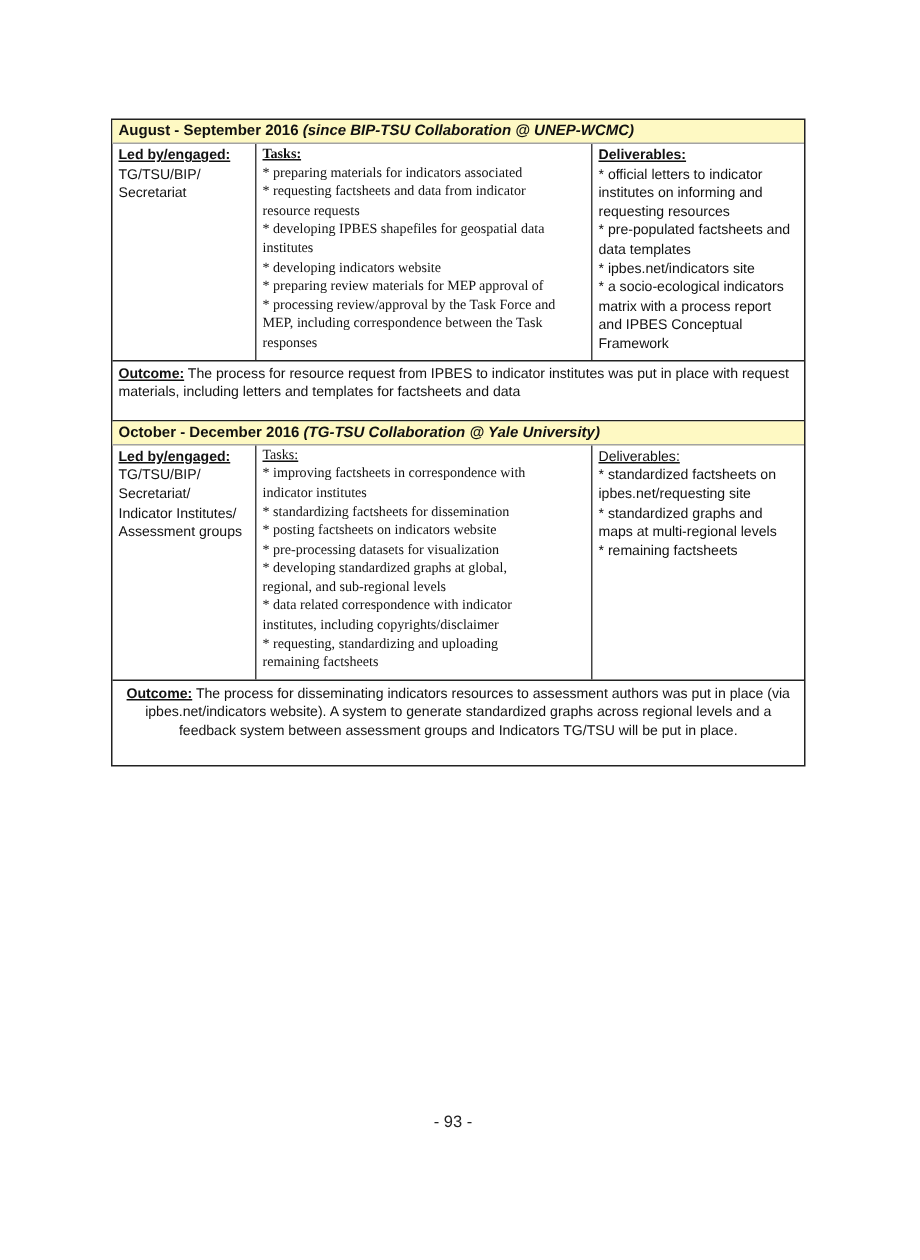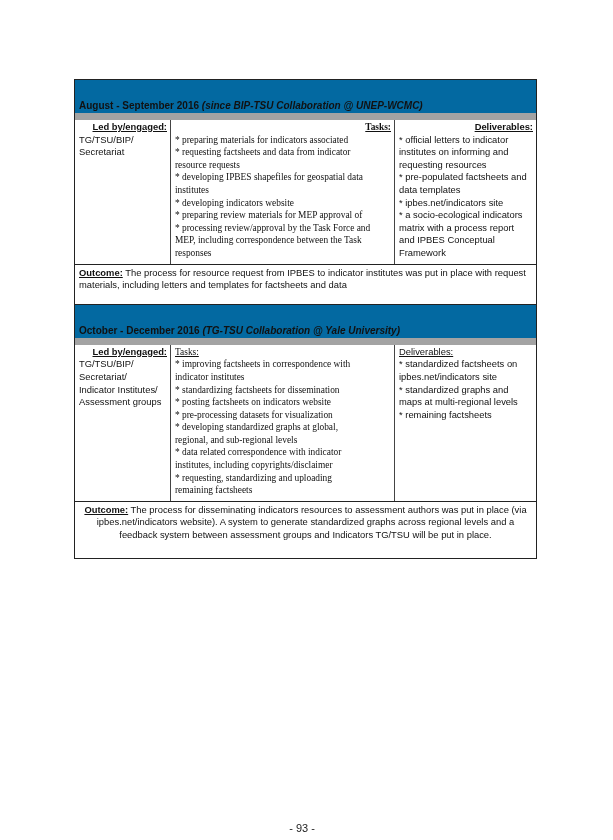--- a/index.html
+++ b/index.html
@@ -1,31 +1,31 @@
 <!DOCTYPE html>
 <html><head>
 <meta charset="utf-8">
 <style>
   html,body{margin:0;padding:0;background:#ffffff;}
   body{width:613px;height:840px;position:relative;overflow:hidden;font-family:"Liberation Sans",sans-serif;color:#111;}
   .tbl{position:absolute;left:74px;top:79px;width:463px;border:1px solid #222;box-sizing:border-box;font-size:9.4px;line-height:12.6px;}
-  .hdr{background:#0369a1;border-bottom:7px solid #a3a3a3;padding:19px 4px 1px 4px;font-weight:bold;font-size:10px;line-height:13px;}
+  .hdr{background:#fef9c3;border-bottom:1px solid #a3a3a3;padding:1px 4px 1px 4px;font-weight:bold;font-size:10px;line-height:13px;}
   .hdr .it{font-style:italic;}
   .body{display:flex;border-bottom:1px solid #222;}
   .col{padding:1px 3px 4px 4px;box-sizing:border-box;}
   .c1{width:96px;border-right:1px solid #444;}
   .c2{width:224px;border-right:1px solid #444;font-family:Liberation Serif, serif;}
   .c3{flex:1;}
   .lab{text-decoration:underline;}
-  .lab.b{font-weight:bold;text-align:right;}
+  .lab.b{font-weight:bold;}
   .out{padding:2px 4px 12px 4px;border-bottom:1px solid #222;}
   .out.last{border-bottom:none;padding-bottom:16px;text-align:center;}
   .out .k{font-weight:bold;text-decoration:underline;}
   .line{display:block;}
-  .pg{position:absolute;left:0;width:604px;top:822px;text-align:center;font-size:11px;color:#222;}
+  .pg{position:absolute;left:0;width:604px;top:742px;text-align:center;font-size:11px;color:#222;}
 </style>
 </head>
 <body>
 
 <div class="tbl">
 
   <div class="hdr">
     <span>August - September 2016</span>
     <span class="it">(since BIP-TSU Collaboration @ UNEP-WCMC)</span>
   </div>
@@ -88,21 +88,21 @@
       <span class="line">* developing standardized graphs at global,</span>
       <span class="line">regional, and sub-regional levels</span>
       <span class="line">* data related correspondence with indicator</span>
       <span class="line">institutes, including copyrights/disclaimer</span>
       <span class="line">* requesting, standardizing and uploading</span>
       <span class="line">remaining factsheets</span>
     </div>
     <div class="col c3">
       <span class="line lab">Deliverables:</span>
       <span class="line">* standardized factsheets on</span>
-      <span class="line">ipbes.net/indicators site</span>
+      <span class="line">ipbes.net/requesting site</span>
       <span class="line">* standardized graphs and</span>
       <span class="line">maps at multi-regional levels</span>
       <span class="line">* remaining factsheets</span>
     </div>
   </div>
   <div class="out last">
     <span class="k">Outcome:</span><span> The process for disseminating indicators resources to assessment authors was put in place (via ipbes.net/indicators website). A system to generate standardized graphs across regional levels and a feedback system between assessment groups and Indicators TG/TSU will be put in place.</span>
   </div>
 </div>
 

